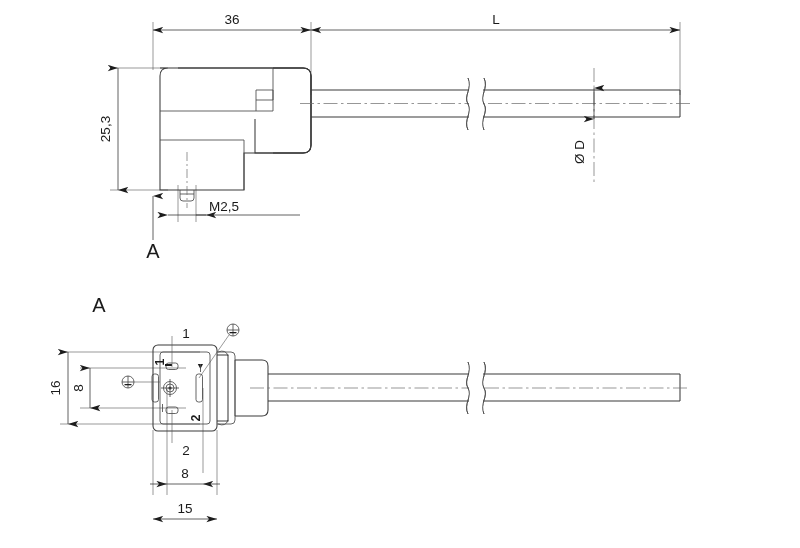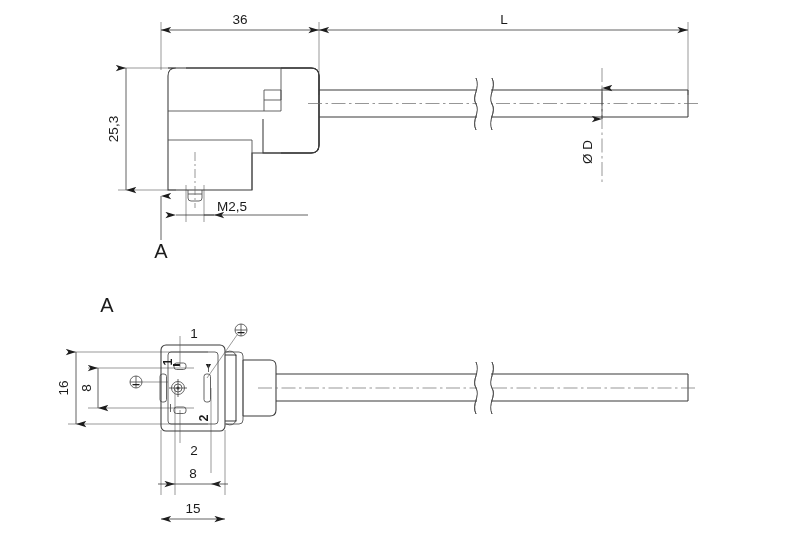--- a/index.html
+++ b/index.html
@@ -9,21 +9,21 @@
   }
   body {
     width: 800px;
     height: 548px;
     font-family: "Liberation Sans", sans-serif;
     overflow: hidden;
     position: relative;
   }
   #drawing-root {
     position: absolute;
-    top: 0; left: 8px;
+    top: 0; left: 0;
     width: 656px;
     height: 548px;
   }
   svg#tech-drawing {
     display: block;
     width: 800px;
     height: 548px;
     background: #ffffff;
   }
   .obj      { fill: none; stroke: #3b3b3b; stroke-width: 1.05; }

